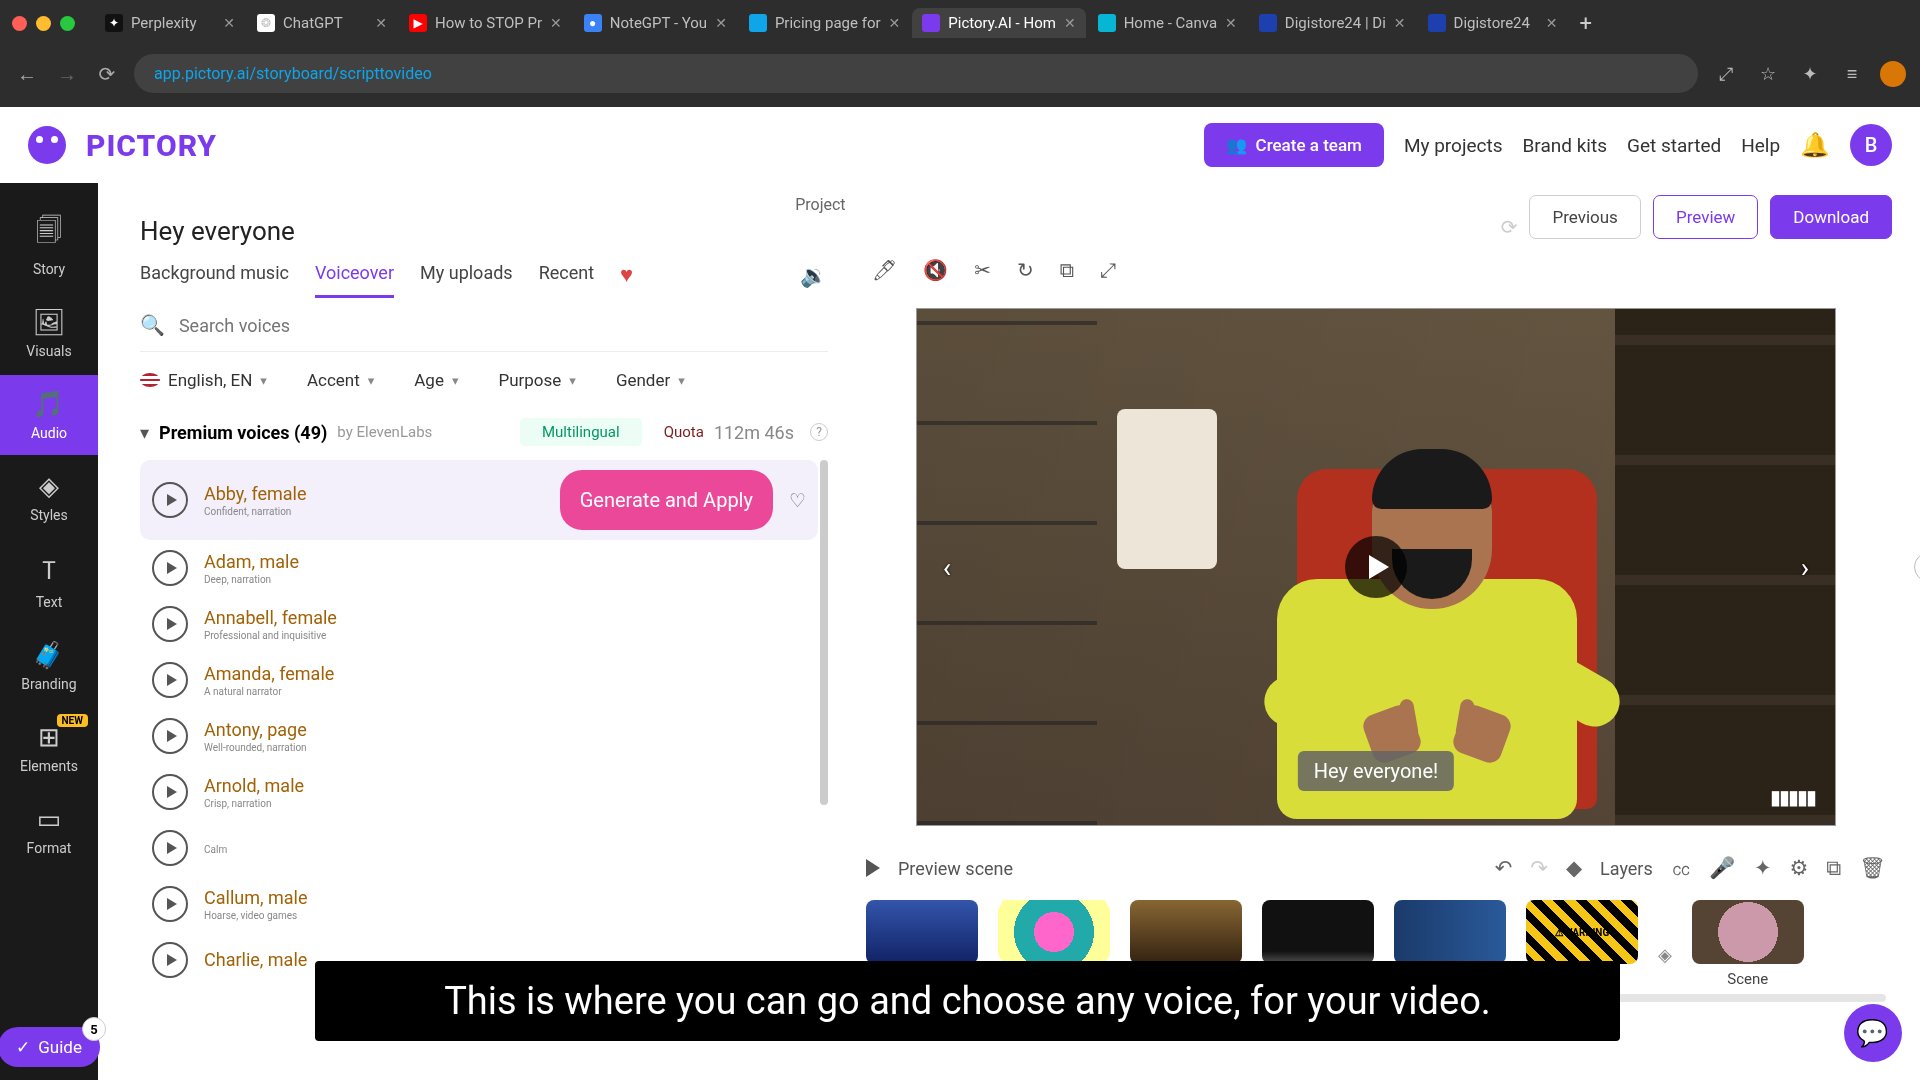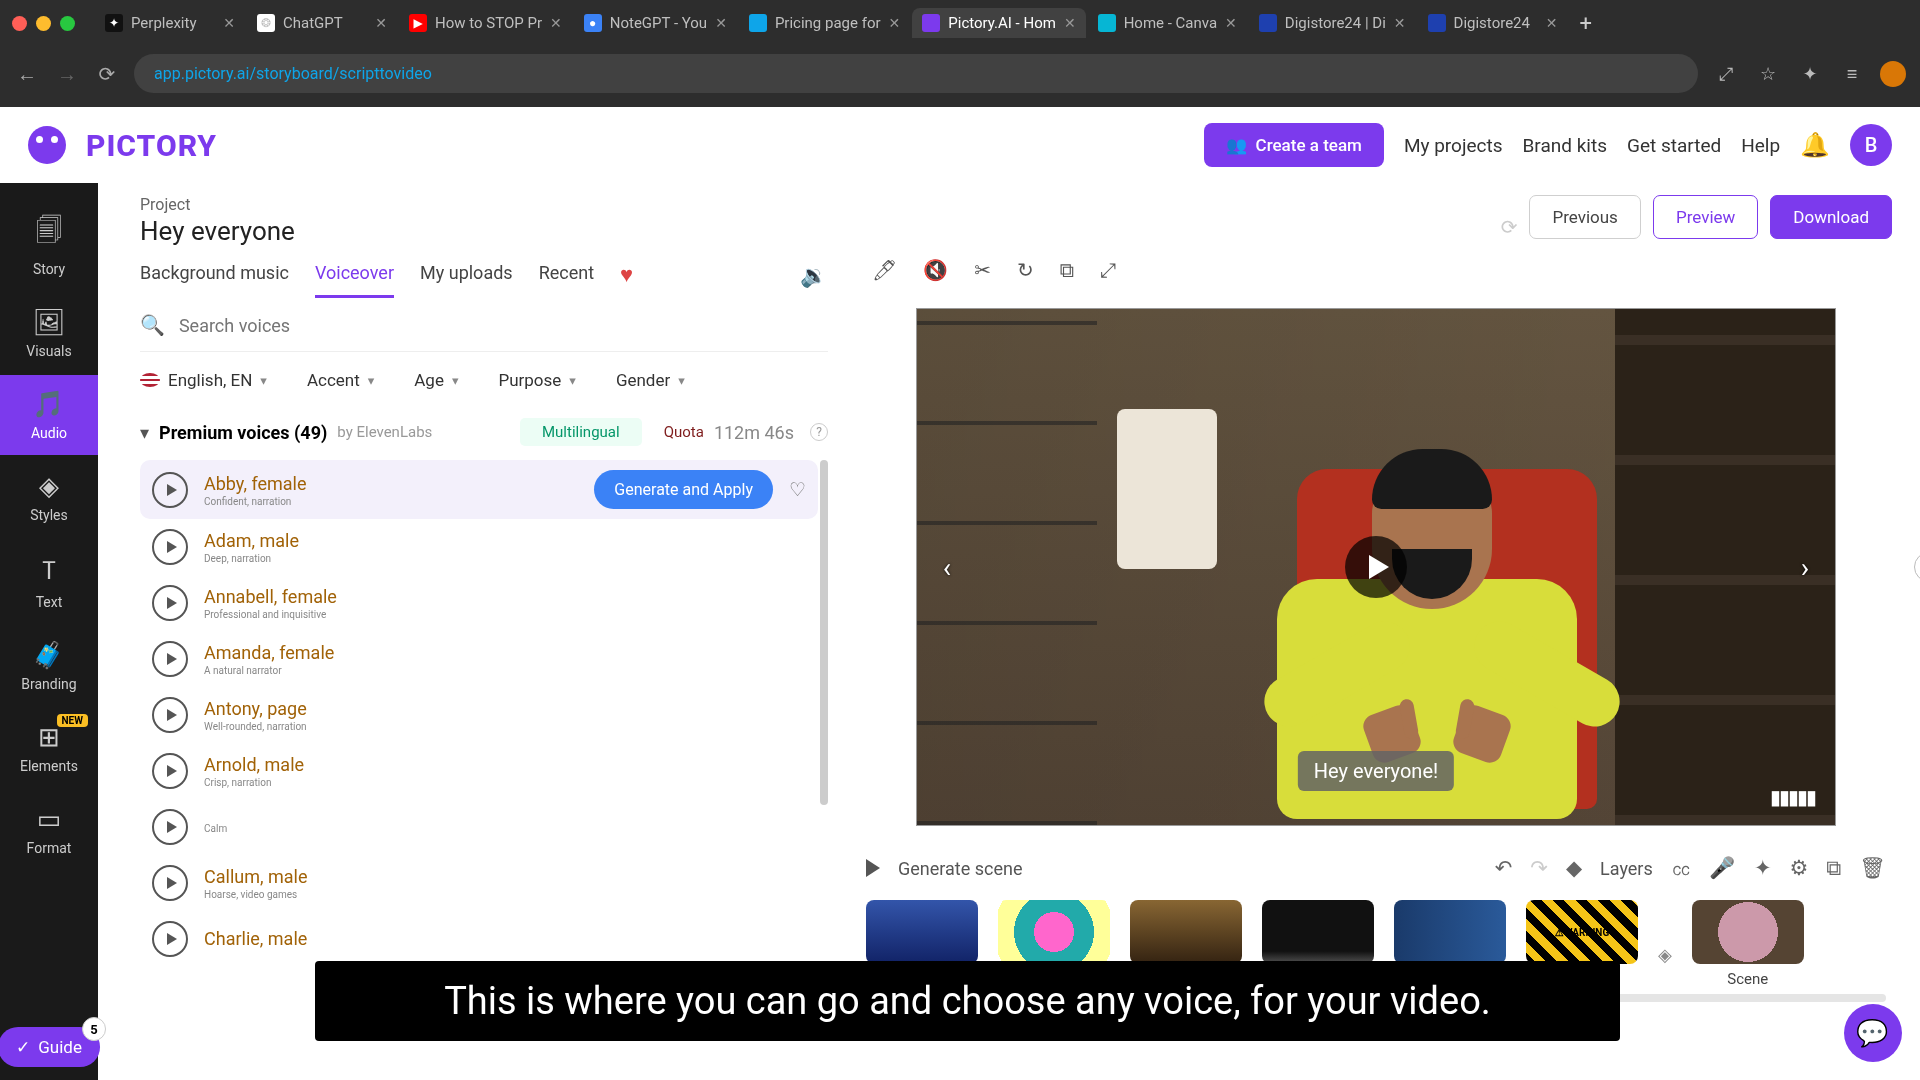--- a/index.html
+++ b/index.html
@@ -53,21 +53,21 @@
   .new-badge { position: absolute; top: 6px; right: 10px; background: #fbbf24; color: #000; font-size: 10px; padding: 1px 5px; border-radius: 4px; font-weight: 700; }
   .guide-pill { position: absolute; bottom: 20px; left: 50%; transform: translateX(-50%); background: #7c3aed; color: #fff; border-radius: 30px; padding: 10px 18px; font-size: 17px; display: flex; align-items: center; gap: 8px; cursor: pointer; white-space: nowrap; }
   .guide-badge { position: absolute; top: -10px; right: -6px; background: #fff; color: #000; border-radius: 50%; width: 24px; height: 24px; font-size: 13px; display: flex; align-items: center; justify-content: center; font-weight: 700; border: 1px solid #ccc; }
 
   
   .main-panel { flex: 1; display: flex; flex-direction: column; overflow: hidden; }
 
   
   .project-row { display: flex; align-items: flex-start; padding: 12px 28px 6px 42px; }
   .project-text { flex: 1; }
-  .project-label { font-size: 16px; color: #666; }
+  .project-label { font-size: 16px; color: #666; text-align: center; }
   .project-title { font-size: 26px; font-weight: 400; color: #222; margin-top: 2px; }
   .project-btn { border: 1px solid #cfcfcf; background: #fff; color: #444; padding: 11px 22px; border-radius: 7px; font-size: 17px; margin-left: 12px; cursor: pointer; }
   .project-btn.preview { border-color: #7c3aed; color: #7c3aed; }
   .project-btn.download { background: #7c3aed; color: #fff; border-color: #7c3aed; }
 
   
   .split { flex: 1; display: flex; overflow: hidden; }
 
   
   .vo-panel { width: 750px; padding: 0 20px 0 42px; display: flex; flex-direction: column; overflow: hidden; }
@@ -95,21 +95,21 @@
   .qmark { color: #999; border: 1px solid #ccc; border-radius: 50%; width: 18px; height: 18px; display: inline-flex; align-items: center; justify-content: center; font-size: 12px; margin-left: 6px; }
 
   .voice-list { flex: 1; overflow-y: auto; padding-right: 10px; position: relative; }
   .voice-row { display: flex; align-items: center; gap: 16px; padding: 10px 12px; border-radius: 10px; }
   .voice-row.selected { background: #f3f0fb; }
   .play-circle { width: 36px; height: 36px; border: 2px solid #555; border-radius: 50%; display: flex; align-items: center; justify-content: center; cursor: pointer; }
   .play-tri { width: 0; height: 0; border-left: 10px solid #555; border-top: 6px solid transparent; border-bottom: 6px solid transparent; margin-left: 3px; }
   .voice-meta { flex: 1; }
   .voice-name { font-size: 18px; color: #a16207; }
   .voice-desc { font-size: 10px; color: #888; margin-top: 2px; }
-  .gen-apply { background: #3b82f6; color: #fff; border: none; border-radius: 22px; padding: 10px 20px; font-size: 16px; cursor: pointer; }
+  .gen-apply { background: #ec4899; color: #fff; border: none; border-radius: 22px; padding: 18px 20px; font-size: 20px; cursor: pointer; }
   .heart-outline { color: #777; font-size: 19px; }
 
   .scrollbar-fake { position: absolute; right: 0; top: 0; width: 8px; height: 55%; background: #ccc; border-radius: 4px; }
 
   
   .preview-panel { flex: 1; display: flex; flex-direction: column; padding: 0 26px 0 10px; overflow: hidden; }
   .tool-row { display: flex; align-items: center; gap: 26px; padding: 6px 0 16px 14px; color: #555; font-size: 20px; }
 
   .stage-wrap { position: relative; display: flex; align-items: center; justify-content: center; padding: 10px 0; }
   .stage { width: 920px; height: 518px; background: #2b2b2b; border: 1px solid #999; position: relative; overflow: hidden; }
@@ -491,21 +491,21 @@
                   <div class="tri"></div>
                 </div>
               <div class="caption-pill">Hey everyone!</div>
               <div class="wave-icon">▮▮▮▮▮</div>
             </div>
             <div class="stage-add right">+</div>
           </div>
 
           <div class="preview-bar">
             <div class="play-tri2"></div>
-            <span>Generate scene</span>
+            <span>Preview scene</span>
             <div class="spacer"></div>
             <span class="pb-icon">↶</span>
             <span class="pb-icon undo disabled">↷</span>
             <span class="pb-icon">◆</span>
             <span>Layers</span>
             <span class="pb-icon">㏄</span>
             <span class="pb-icon">🎤</span>
             <span class="pb-icon">✦</span>
             <span class="pb-icon">⚙</span>
             <span class="pb-icon">⧉</span>

